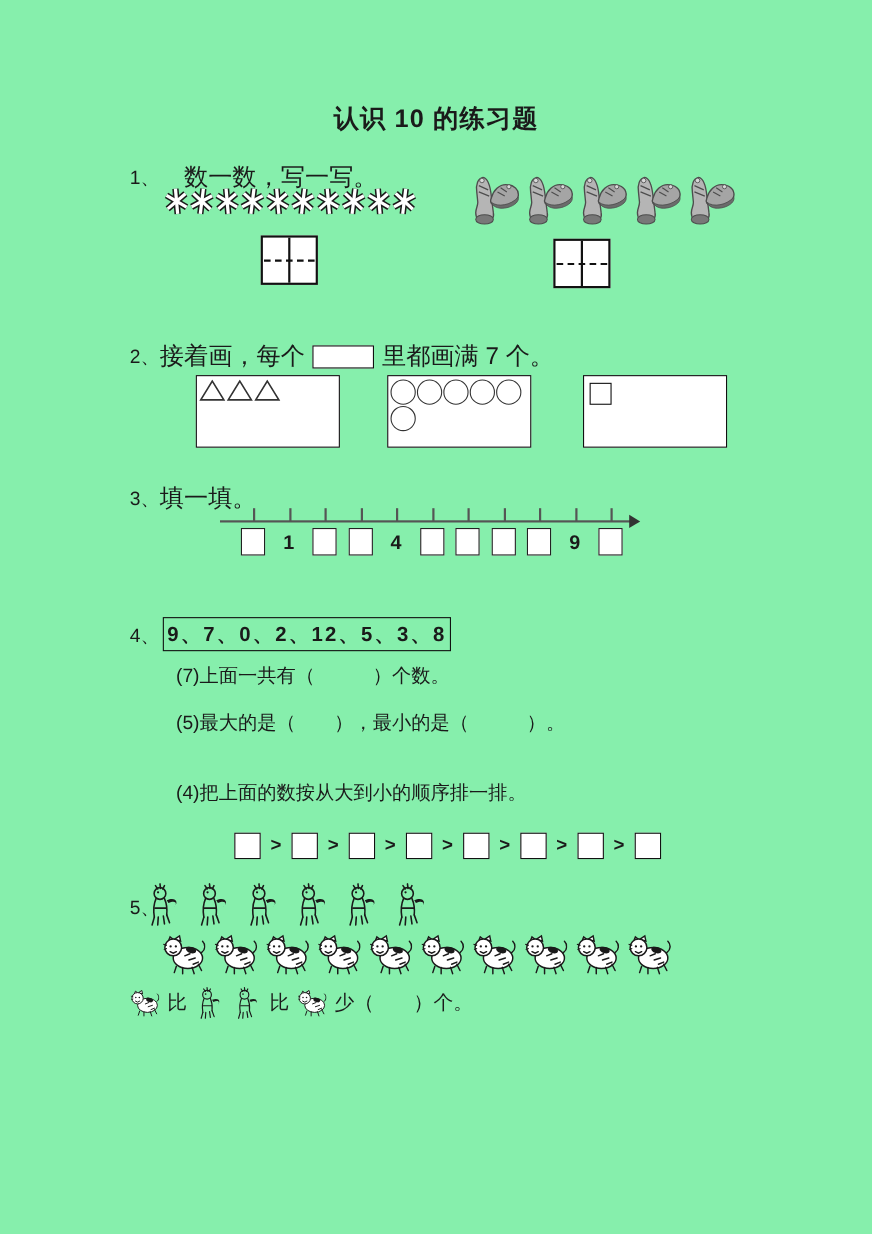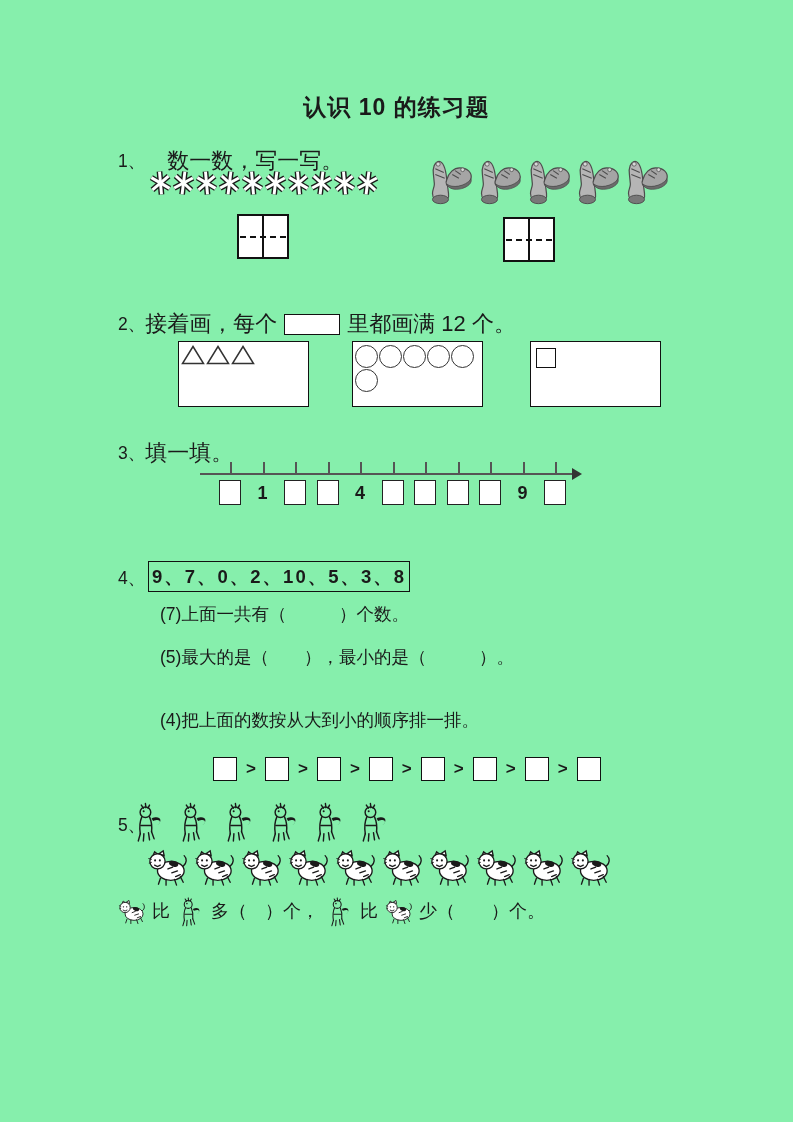--- a/index.html
+++ b/index.html
@@ -177,21 +177,21 @@
         <use href="#sym-shoes"></use>
       </svg>
     </div>
   <div class="write-box" style="left:237px;top:214px"></div>
   <div class="write-box" style="left:503px;top:217px"></div>
 
   <div class="row" style="left:118px;top:309px">
     <span class="qnum">2、</span>
     <span class="qtext">接着画，每个</span>
     <span class="inline-rect"></span>
-    <span class="qtext">里都画满 12 个。</span>
+    <span class="qtext">里都画满 7 个。</span>
   </div>
   <div class="q2-box" style="left:178px;top:341px">
       <div class="shapes">
         <svg viewBox="0 0 24 20" class="tri">
           <polygon points="12,1.5 22.5,18.5 1.5,18.5"></polygon>
         </svg>
         <svg viewBox="0 0 24 20" class="tri">
           <polygon points="12,1.5 22.5,18.5 1.5,18.5"></polygon>
         </svg>
         <svg viewBox="0 0 24 20" class="tri">
@@ -242,21 +242,21 @@
       <div class="slot" style="left: 274px;"><span class="nl-box"></span></div>
       <div class="tick" style="left: 322.5px;"></div>
       <div class="slot num" style="left: 306.5px;">9</div>
       <div class="tick" style="left: 355px;"></div>
       <div class="slot" style="left: 339px;"><span class="nl-box"></span></div>
     </div>
 
   <div class="row" style="left:118px;top:566px">
     <span class="qnum">4、</span>
   </div>
-  <div class="q4-numbox">9、7、0、2、10、5、3、8</div>
+  <div class="q4-numbox">9、7、0、2、12、5、3、8</div>
   <div class="q4-item" style="top:602px">(7)上面一共有（　　　）个数。</div>
   <div class="q4-item" style="top:645px">(5)最大的是（　　），最小的是（　　　）。</div>
   <div class="q4-item" style="top:708px">(4)把上面的数按从大到小的顺序排一排。</div>
   <div class="sort-row">
       <span class="sort-box"></span>
       <span class="gt">&gt;</span>
       <span class="sort-box"></span>
       <span class="gt">&gt;</span>
       <span class="sort-box"></span>
       <span class="gt">&gt;</span>
@@ -327,21 +327,20 @@
       </svg>
     </div>
   <div class="compare-row">
       <svg class="cmp-icon">
         <use href="#sym-tiger"></use>
       </svg>
       <span>比</span>
       <svg class="cmp-icon">
         <use href="#sym-horse"></use>
       </svg>
-      <span>多（　）个，</span>
       <svg class="cmp-icon">
         <use href="#sym-horse"></use>
       </svg>
       <span>比</span>
       <svg class="cmp-icon">
         <use href="#sym-tiger"></use>
       </svg>
       <span>少（　　）个。</span>
     </div>
 

